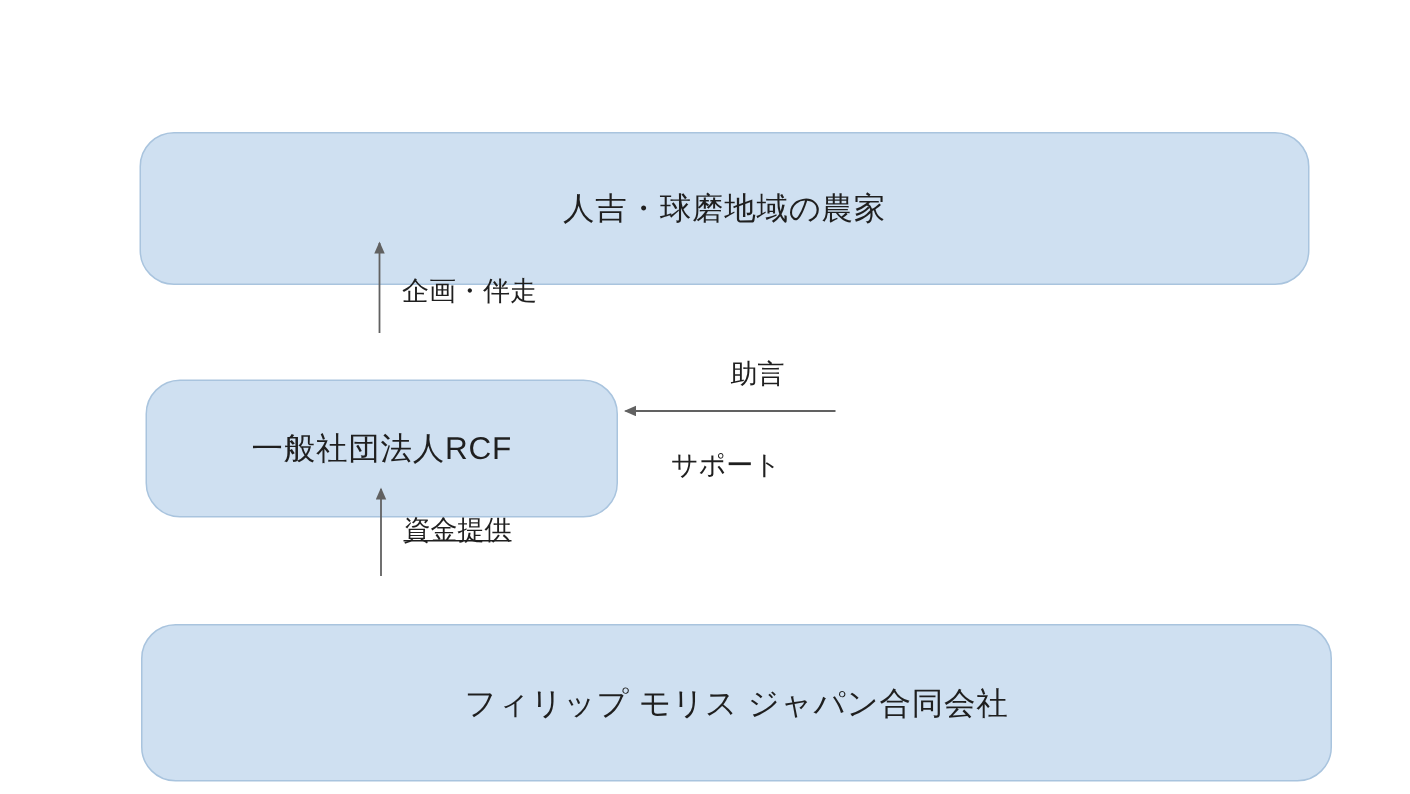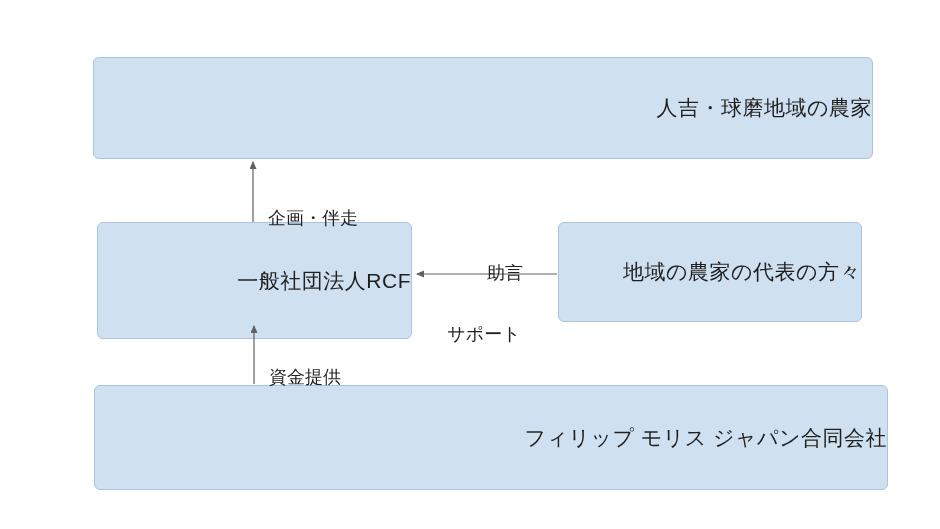--- a/index.html
+++ b/index.html
@@ -13,74 +13,71 @@
     height: 529px;
     background: var(--background, #ffffff);
     font-family: "Liberation Sans", sans-serif;
     color: var(--text, #1f1f1f);
     overflow: hidden;
   }
   .node {
     position: absolute;
     background: var(--node-fill, #cfe0f1);
     border: 1px solid var(--node-border, #a9c4de);
-    border-radius: 6px;
+    border-radius: 23px;
     display: flex;
     align-items: center;
-    justify-content: flex-end;
+    justify-content: center;
     box-sizing: border-box;
+    margin-top: 31px;
   }
   .node span {
     font-size: 21px;
     letter-spacing: 0.5px;
     white-space: nowrap;
   }
   .node-farmers      { left: 93px;  top: 57px;  width: 780px; height: 102px; }
-  .node-rcf          { left: 97px;  top: 222px; width: 315px; height: 117px; }
+  .node-rcf          { left: 97px;  top: 222px; width: 315px; height: 92px; }
   .node-reps         { left: 558px; top: 222px; width: 304px; height: 100px; }
   .node-philipmorris { left: 94px;  top: 385px; width: 794px; height: 105px; }
 
   .arrows {
     position: absolute;
     left: 0; top: 0;
     width: 940px;
     height: 529px;
     pointer-events: none;
   }
   .arrows line {
     stroke: var(--arrow, #616161);
     stroke-width: 1.2;
   }
   .edge-label {
     position: absolute;
     font-size: 18px;
     line-height: 22px;
     white-space: nowrap;
-    margin-top: 24px;
   }
   .edge-label.centered {
     transform: translateX(-50%);
   }
 </style>
 </head>
 <body>
 
 <div class="canvas">
 
   <div class="node node-farmers">
     <span>人吉・球磨地域の農家</span>
   </div>
 
   <div class="node node-rcf">
     <span>一般社団法人RCF</span>
   </div>
 
-  <div class="node node-reps">
-    <span>地域の農家の代表の方々</span>
-  </div>
 
   <div class="node node-philipmorris">
     <span>フィリップ モリス ジャパン合同会社</span>
   </div>
 
   <svg class="arrows">
     <defs>
       <marker id="arrowhead" markerWidth="9" markerHeight="8" refX="7" refY="3.5" orient="auto" markerUnits="userSpaceOnUse">
         <path d="M0,0 L8,3.5 L0,7 Z" fill="#616161"></path>
       </marker>
@@ -89,15 +86,15 @@
     <line x1="557" y1="274" x2="417" y2="274" marker-end="url(#arrowhead)"></line>
     <line x1="254" y1="384" x2="254" y2="326" marker-end="url(#arrowhead)"></line>
   </svg>
 
   <div class="edge-label" style="left:268px; top:183px;">企画・伴走</div>
 
   <div class="edge-label centered" style="left:505px; top:238px;">助言</div>
 
   <div class="edge-label centered" style="left:484px; top:299px;">サポート</div>
 
-  <div class="edge-label" style="left:269px; top:342px;">資金提供</div>
+  <div class="edge-label" style="left:269px; top:342px;text-decoration:underline;">資金提供</div>
 
 </div>
 
 </body></html>

